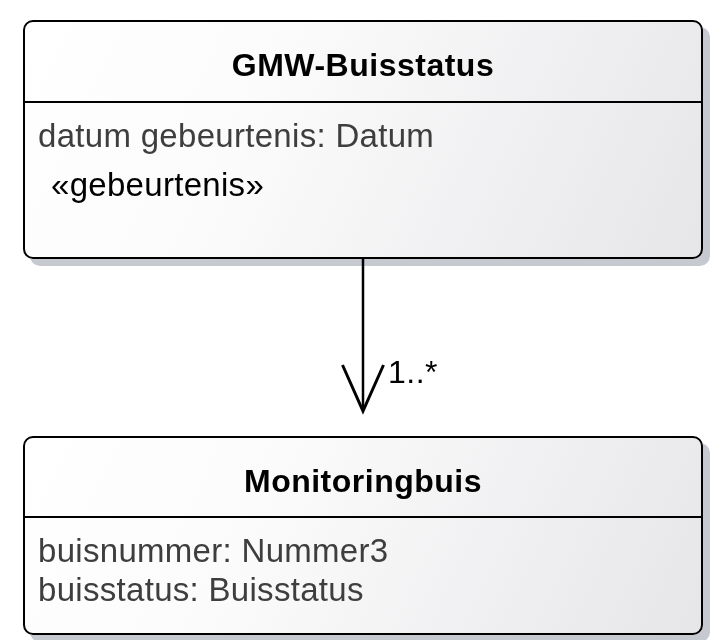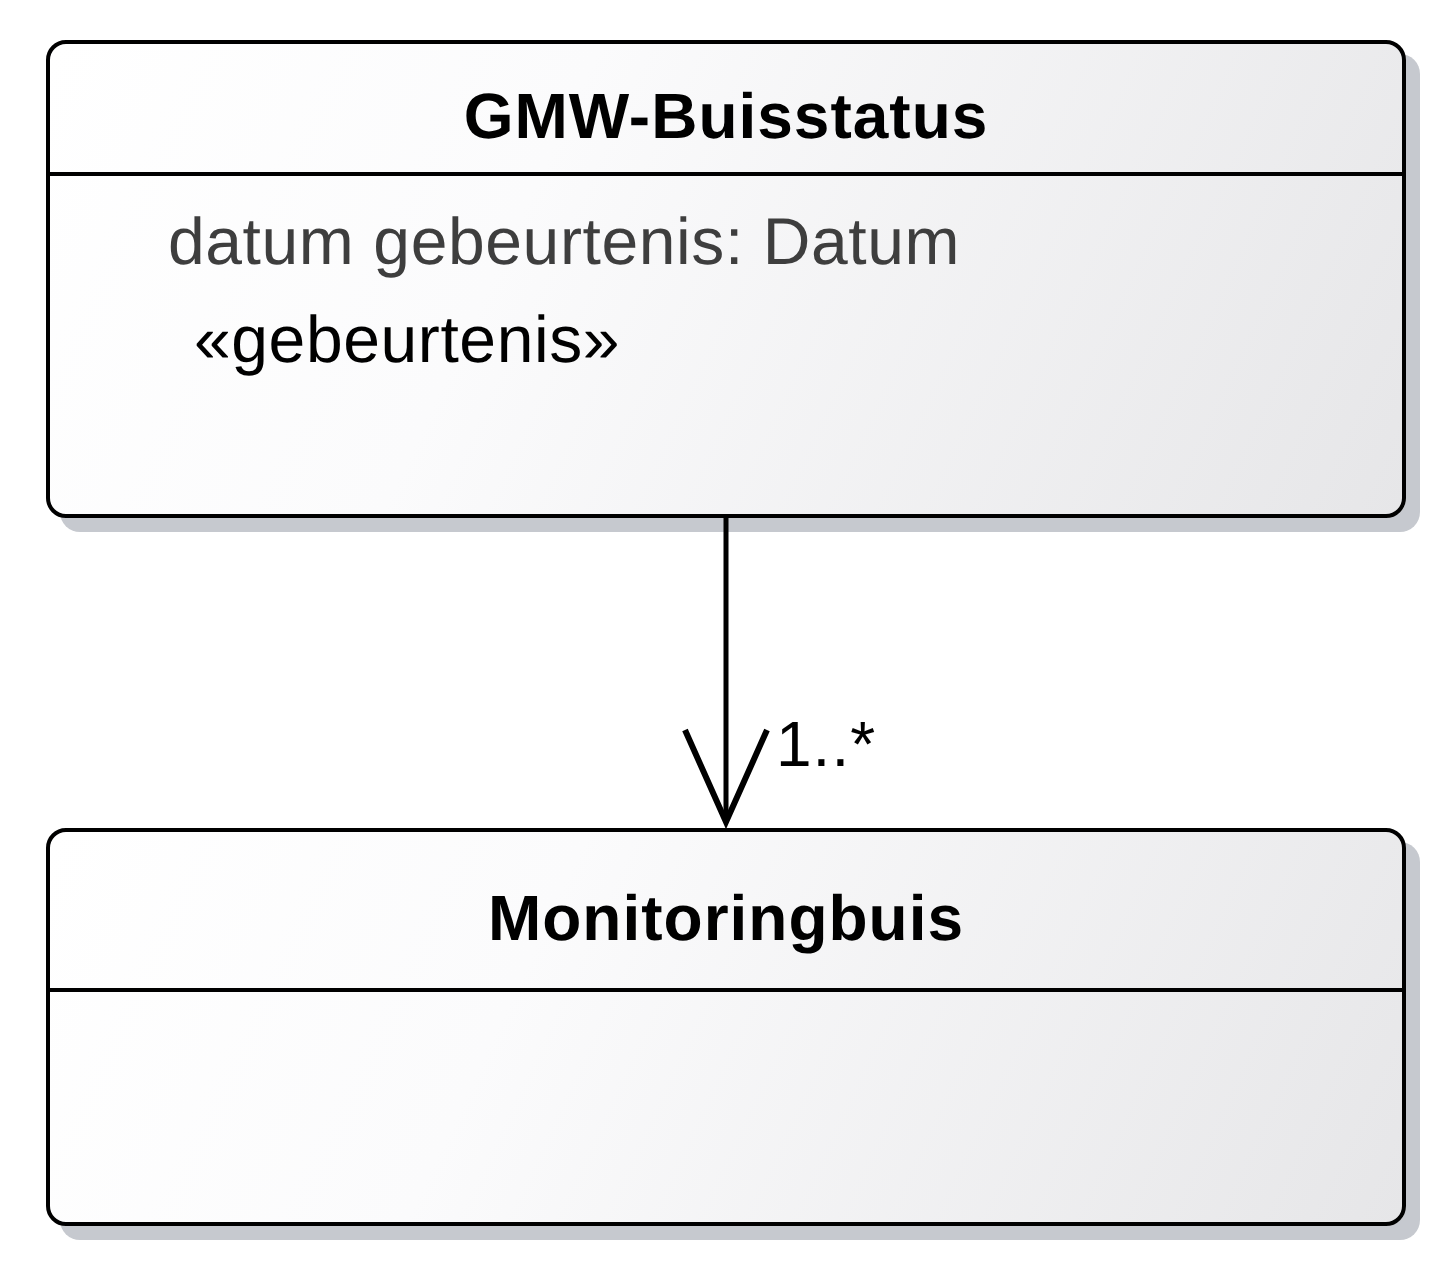--- a/index.html
+++ b/index.html
@@ -26,37 +26,36 @@
     box-shadow: 7px 7px 0 0 #c6c9cf;
   }
   .cls-header {
     box-sizing: border-box;
     border-bottom: 2.5px solid #000000;
     display: flex;
     align-items: center;
     justify-content: center;
     padding-top: 8px;
   }
-  #class-top .cls-header { height: 66px; }
+  #class-top .cls-header { height: 81px; }
   #class-bottom .cls-header { height: 80px; }
   .cls-title {
     font-weight: bold;
     font-size: 32px;
     letter-spacing: 0.5px;
     color: #000000;
     white-space: nowrap;
   }
   .cls-body {
     padding: 13px 14px 0 13px;
     font-size: 33px;
     line-height: 39px;
     letter-spacing: 0.3px;
     color: #3e3e3e;
     white-space: nowrap;
-    margin-left: 46px;
   }
   .stereotype {
     color: #000000;
     padding-left: 13px;
     margin-top: 10px;
   }
   .connector {
     position: absolute;
     left: 0;
     top: 0;
@@ -87,19 +86,23 @@
     </div>
   </section>
 
   <svg class="connector" width="728" height="640" viewBox="0 0 728 640">
     <line x1="363" y1="259" x2="363" y2="410" stroke="#000000" stroke-width="2.5"></line>
     <polyline points="342.5,365 363,411 383.5,365" fill="none" stroke="#000000" stroke-width="3" stroke-linecap="butt"></polyline>
   </svg>
 
   <div class="mult-label">1..*</div>
 
-  <section class="uml-class" id="class-bottom" style="left:23px; top:414px; width:680px; height:199px;">
+  <section class="uml-class" id="class-bottom" style="left:23px; top:436px; width:680px; height:199px;">
     <header class="cls-header">
       <span class="cls-title">Monitoringbuis</span>
     </header>
+    <div class="cls-body">
+      <div class="attr">buisnummer: Nummer3</div>
+      <div class="attr">buisstatus: Buisstatus</div>
+    </div>
   </section>
 
 </div>
 
 </body></html>

